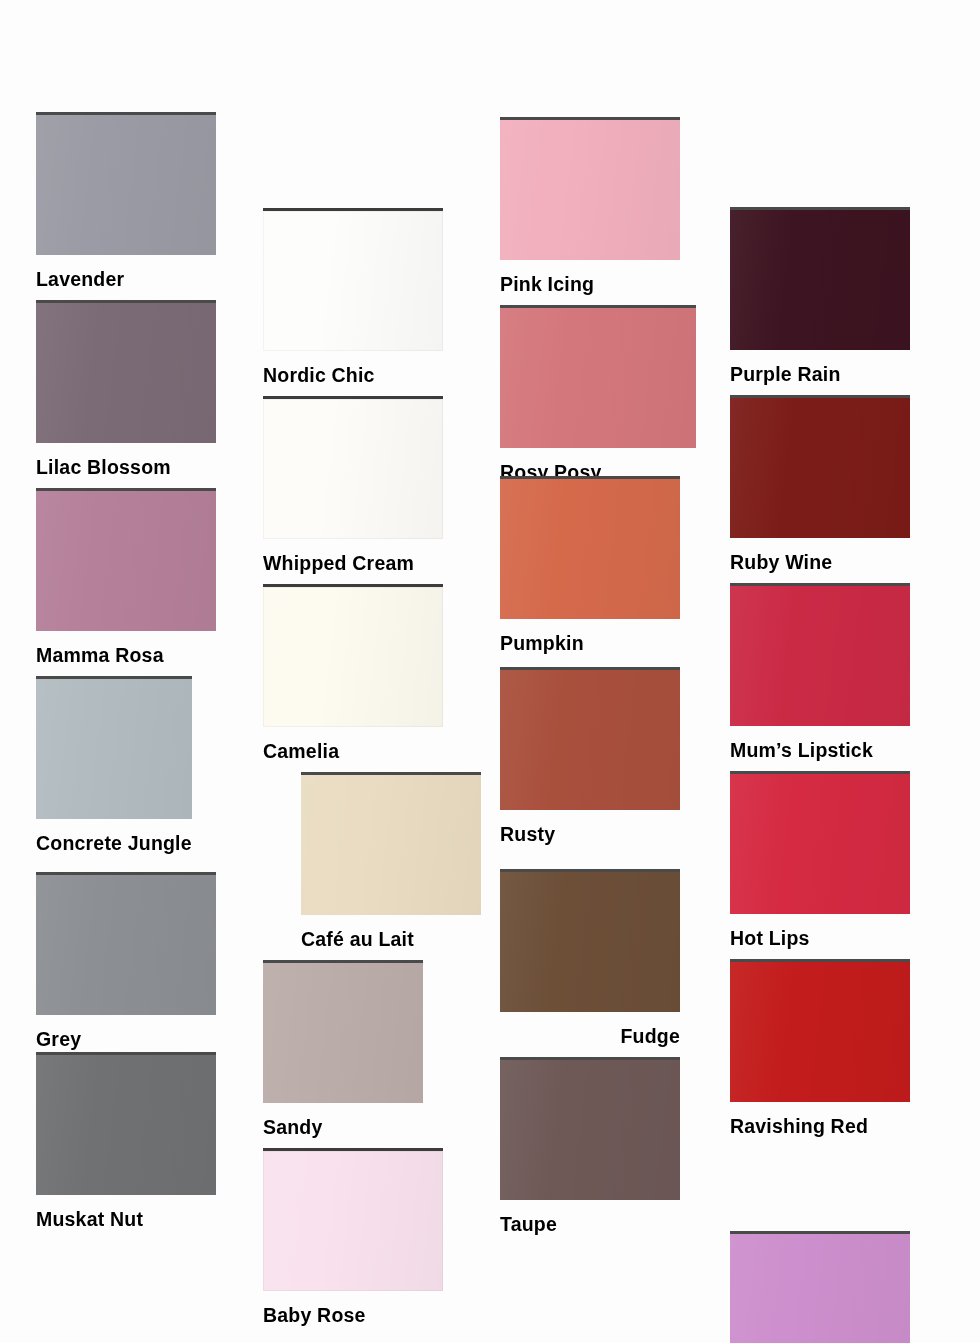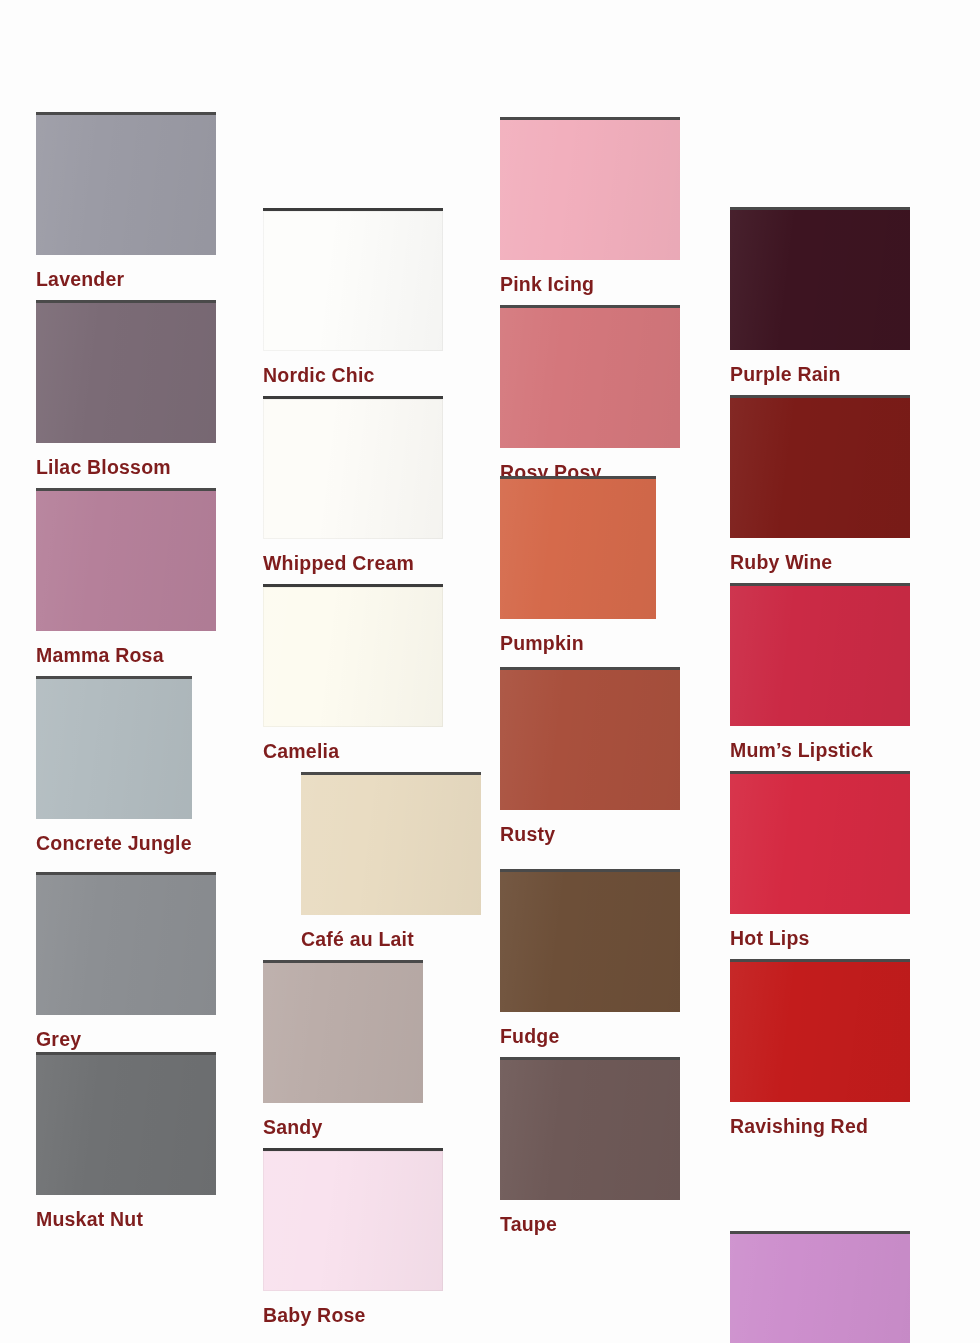--- a/index.html
+++ b/index.html
@@ -54,21 +54,21 @@
   .swatch-chip.pale {
     border-top-color: #3c3c3c;
     box-shadow: inset 0 0 0 1px rgba(0,0,0,0.045);
   }
 
   .swatch-label {
     margin-top: 13px;
     font-size: 19.5px;
     font-weight: bold;
     letter-spacing: 0.2px;
-    color: #7f1d1d;
+    color: #000000;
     white-space: nowrap;
     font-family: "Liberation Sans", "DejaVu Sans", sans-serif;
   }
 </style>
 </head>
 <body>
 
 <div id="swatch-sheet" style="background: rgb(253, 253, 253);">
     <div class="swatch-column" style="left: 36px;">
       <div class="swatch-card" style="top: 112px; width: 180px;">
@@ -120,33 +120,33 @@
       <div class="swatch-card" style="top: 1148px; width: 180px;">
         <div class="swatch-chip pale" title="#f9e2ee" style="background: rgb(249, 226, 238); height: 143px;"></div>
         <div class="swatch-label">Baby Rose</div>
       </div>
     </div>
     <div class="swatch-column" style="left: 500px;">
       <div class="swatch-card" style="top: 117px; width: 180px;">
         <div class="swatch-chip" title="#f2afbd" style="background: rgb(242, 175, 189); height: 143px;"></div>
         <div class="swatch-label">Pink Icing</div>
       </div>
-      <div class="swatch-card" style="top: 305px; width: 180px;">
+      <div class="swatch-card" style="top: 305px; width: 196px;">
         <div class="swatch-chip" title="#d4777c" style="background: rgb(212, 119, 124); height: 143px;"></div>
         <div class="swatch-label">Rosy Posy</div>
       </div>
-      <div class="swatch-card" style="top: 476px; width: 156px;">
+      <div class="swatch-card" style="top: 476px; width: 180px;">
         <div class="swatch-chip" title="#d56a4b" style="background: rgb(213, 106, 75); height: 143px;"></div>
         <div class="swatch-label">Pumpkin</div>
       </div>
       <div class="swatch-card" style="top: 667px; width: 180px;">
         <div class="swatch-chip" title="#a9503d" style="background: rgb(169, 80, 61); height: 143px;"></div>
         <div class="swatch-label">Rusty</div>
       </div>
-      <div class="swatch-card" style="top: 869px; width: 180px;">
+      <div class="swatch-card" style="top: 869px; width: 180px; text-align: right;">
         <div class="swatch-chip" title="#6d4f38" style="background: rgb(109, 79, 56); height: 143px;"></div>
         <div class="swatch-label">Fudge</div>
       </div>
       <div class="swatch-card" style="top: 1057px; width: 180px;">
         <div class="swatch-chip" title="#6e5957" style="background: rgb(110, 89, 87); height: 143px;"></div>
         <div class="swatch-label">Taupe</div>
       </div>
     </div>
     <div class="swatch-column" style="left: 730px;">
       <div class="swatch-card" style="top: 207px; width: 180px;">

